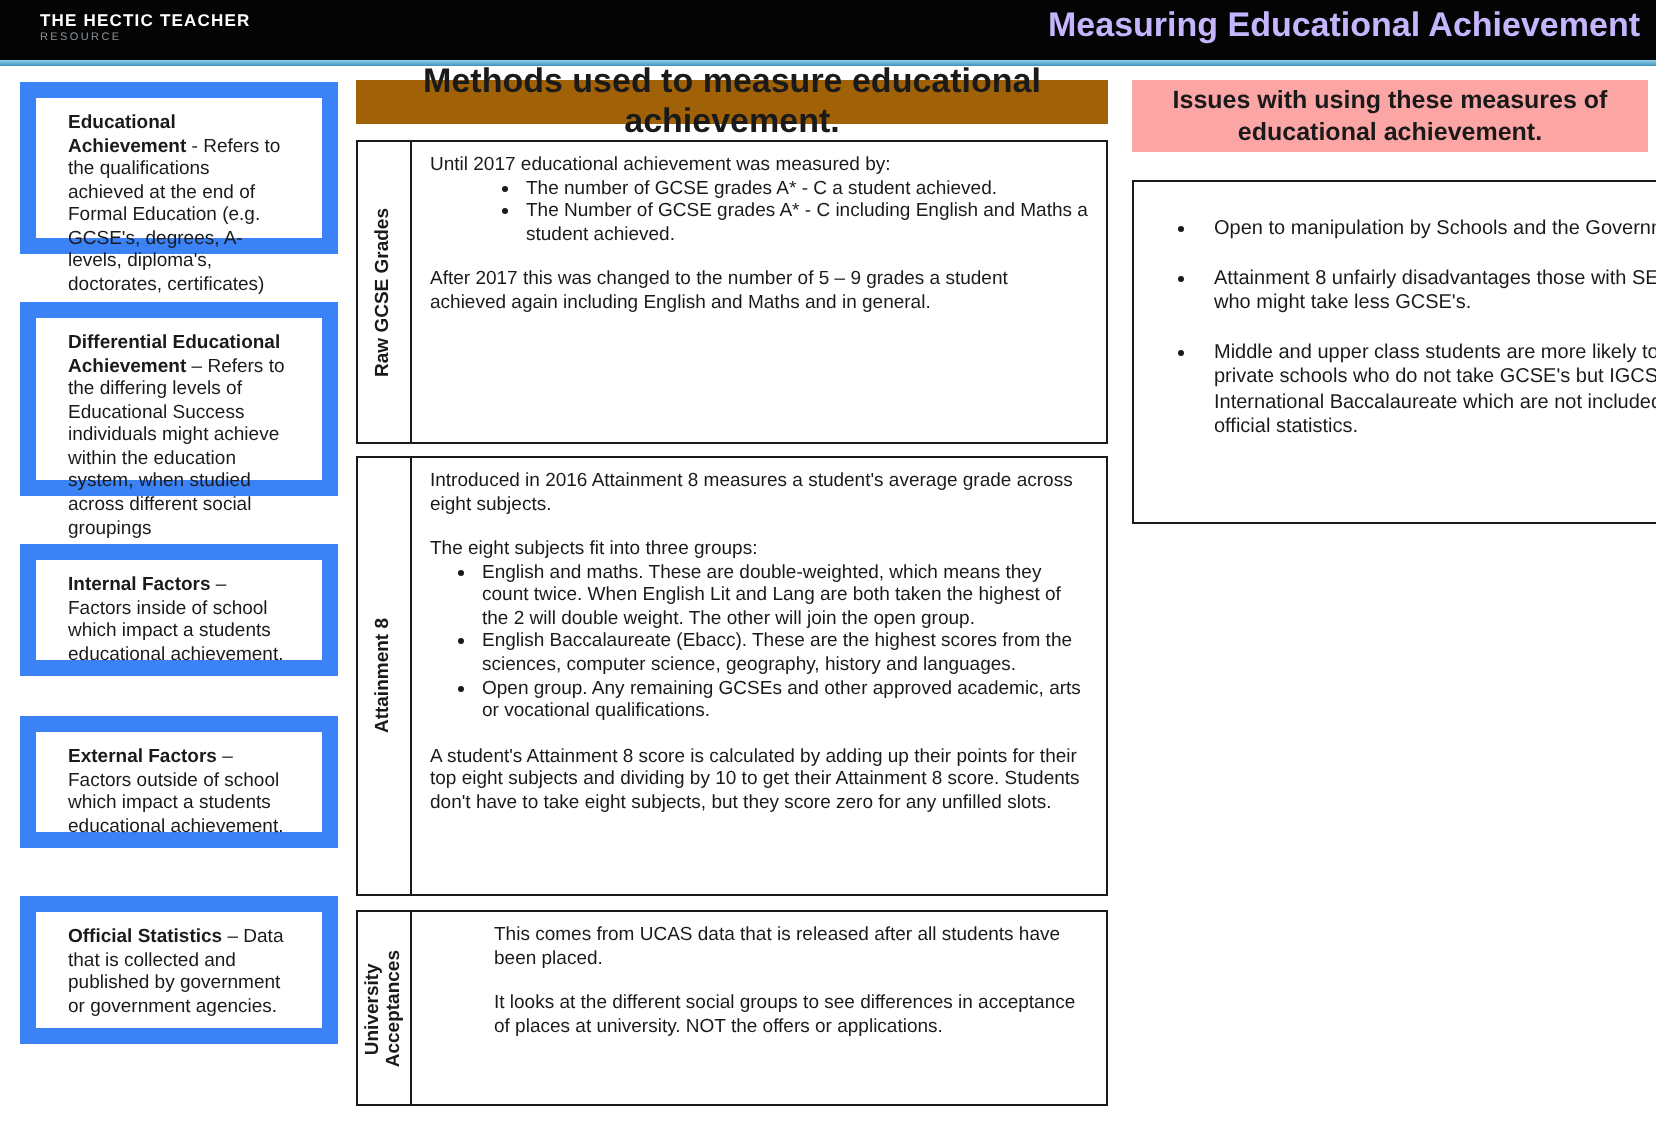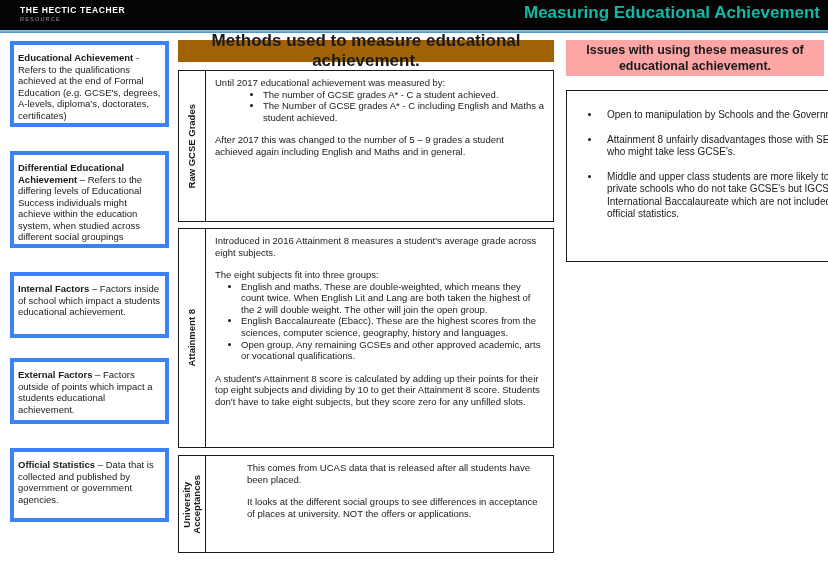--- a/index.html
+++ b/index.html
@@ -8,25 +8,25 @@
     position:relative; width:828px; height:573px; background:#ffffff;
     font-family:"Liberation Sans", sans-serif; color:#1a1a1a; overflow:hidden;
   }
   
   .topbar { position:absolute; left:0; top:0; width:828px; height:30px; background:#040404; }
   .accent-line { position:absolute; left:0; top:30px; width:828px; height:3px;
     background:linear-gradient(#8fd2ec,#3f93bd); }
   .logo { position:absolute; left:20px; top:6px; line-height:1.15; }
   .logo-title { color:#ffffff; font-weight:bold; font-size:8.5px; letter-spacing:0.6px; }
   .logo-sub { color:#8f969c; font-size:5.5px; letter-spacing:1.2px; }
-  .page-title { position:absolute; right:8px; top:3px; color:#14b8a6; font-weight:bold; font-size:17px; }
+  .page-title { position:absolute; right:8px; top:3px; color:#c4b5fd; font-weight:bold; font-size:17px; }
 
   
-  .def { position:absolute; left:10px; width:159px; border:4px solid #3b82f6; background:#fff;
-    padding:7px 4px; font-size:9.5px; line-height:1.22; }
+  .def { position:absolute; left:10px; width:159px; border:8px solid #3b82f6; background:#fff;
+    padding:7px 16px; font-size:9.5px; line-height:1.22; }
   .def b { font-weight:bold; }
   #def-0 { top:41px;  height:86px; }
   #def-1 { top:151px; height:97px; }
   #def-2 { top:272px; height:66px; }
   #def-3 { top:358px; height:66px; }
   #def-4 { top:448px; height:74px; }
 
   
   .mid-header { position:absolute; left:178px; top:40px; width:376px; height:22px;
     background:#a16207; font-weight:bold; font-size:17px; text-align:center;
@@ -73,21 +73,21 @@
   <div class="def" id="def-0">
     <b>Educational Achievement</b><span> - </span><span>Refers to the qualifications achieved at the end of Formal Education (e.g. GCSE's, degrees, A-levels, diploma's, doctorates, certificates)</span>
   </div>
   <div class="def" id="def-1">
     <b>Differential Educational Achievement</b><span> – </span><span>Refers to the differing levels of Educational Success individuals might achieve within the education system, when studied across different social groupings</span>
   </div>
   <div class="def" id="def-2">
     <b>Internal Factors</b><span> – </span><span>Factors inside of school which impact a students educational achievement.</span>
   </div>
   <div class="def" id="def-3">
-    <b>External Factors</b><span> – </span><span>Factors outside of points which impact a students educational achievement.</span>
+    <b>External Factors</b><span> – </span><span>Factors outside of school which impact a students educational achievement.</span>
   </div>
   <div class="def" id="def-4">
     <b>Official Statistics</b><span> – </span><span>Data that is collected and published by government or government agencies.</span>
   </div>
 
   <div class="mid-header">Methods used to measure educational achievement.</div>
 
   <div class="mbox" id="mbox-0">
     <div class="mlabel">
       <span>Raw GCSE Grades</span>

